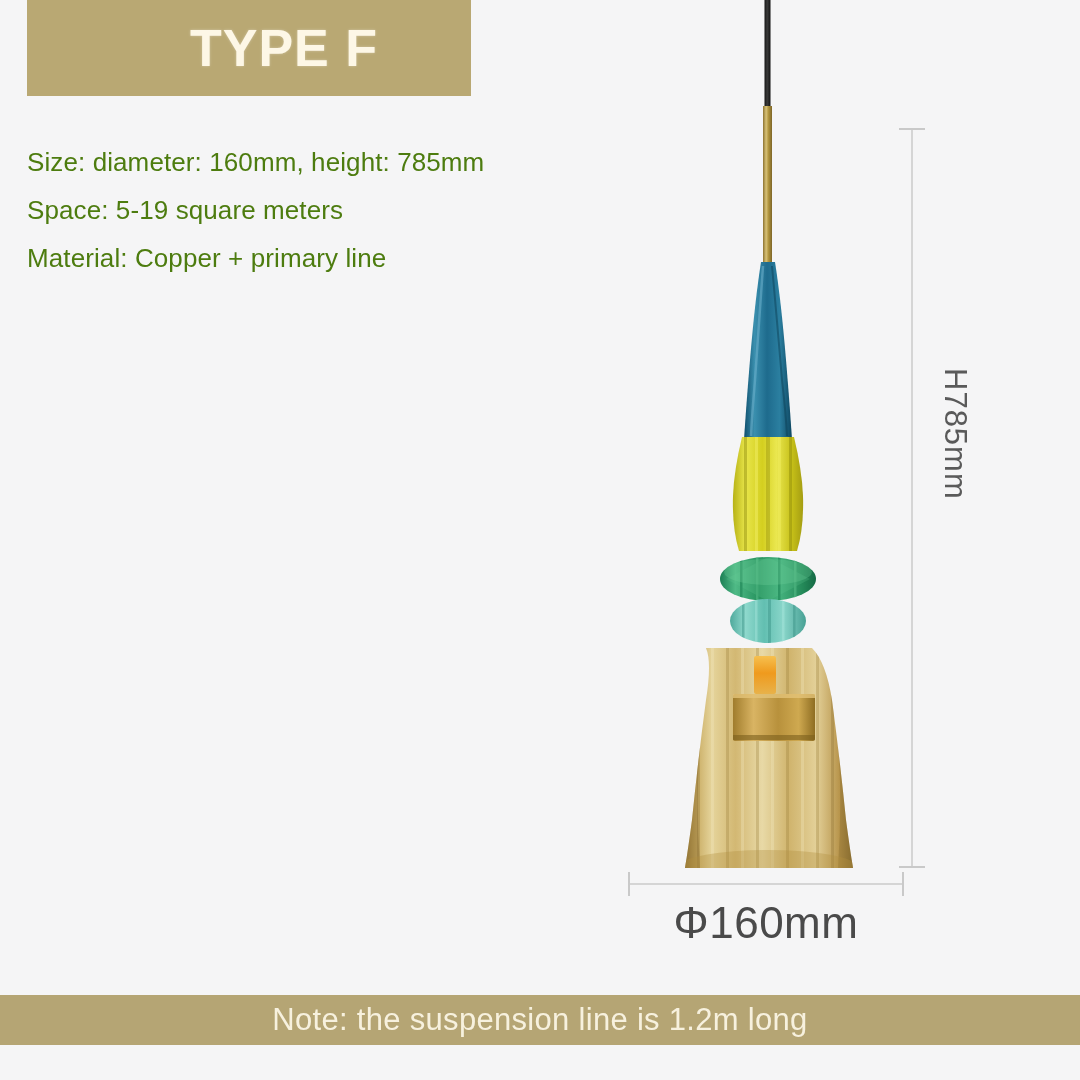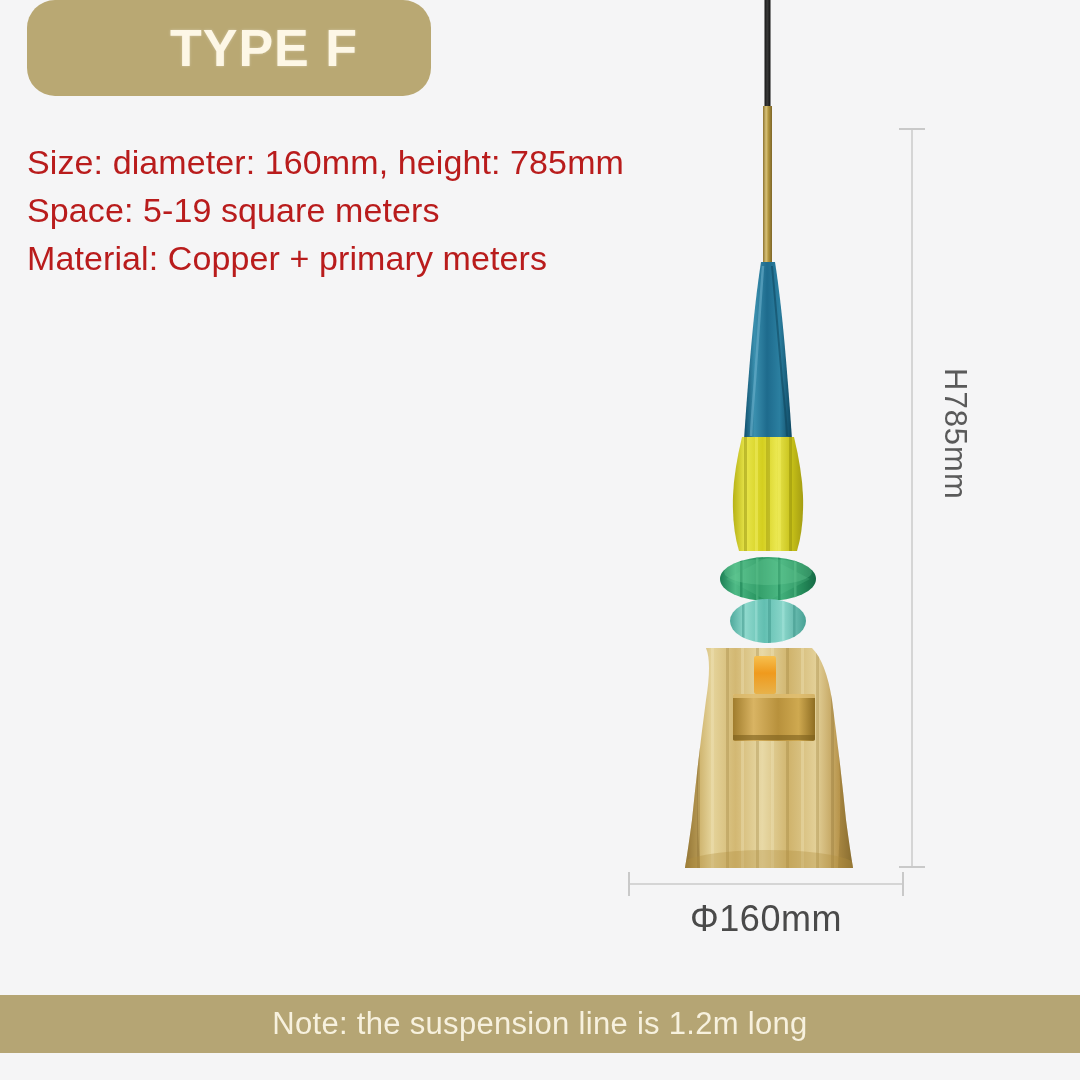--- a/index.html
+++ b/index.html
@@ -15,49 +15,48 @@
     overflow: hidden;
     font-family: "Liberation Sans", sans-serif;
     -webkit-font-smoothing: antialiased;
   }
 
   
   #type-badge {
     position: absolute;
     left: 27px;
     top: 0px;
-    width: 404px;
+    width: 444px;
     height: 96px;
     background: #b9a873;
     display: flex;
     align-items: center;
     justify-content: center;
     box-sizing: border-box;
     padding-left: 70px;
-    border-radius: 28px;
   }
   #type-badge-label {
     color: #fdf7e6;
     font-size: 52px;
     font-weight: bold;
     letter-spacing: 1px;
     line-height: 1;
     text-shadow: 0 0 3px rgba(255,255,255,0.35);
   }
 
   
   #spec-list {
     position: absolute;
     left: 27px;
     top: 138px;
     width: 760px;
   }
   .spec-line {
-    color: #b91c1c;
-    font-size: 34px;
+    color: #4d7c0f;
+    font-size: 26px;
     line-height: 48px;
     white-space: nowrap;
     letter-spacing: 0.1px;
   }
 
   
   #lamp {
     position: absolute;
     left: 0;
     top: 0;
@@ -119,32 +118,32 @@
   #dim-dia-tick-left { left: 628px; }
   #dim-dia-tick-right { left: 902px; }
 
   #dim-dia-label {
     position: absolute;
     left: 628px;
     top: 898px;
     width: 276px;
     text-align: center;
     color: #4a4a4a;
-    font-size: 36px;
+    font-size: 44px;
     letter-spacing: 0.5px;
     white-space: nowrap;
   }
 
   
   #note-bar {
     position: absolute;
     left: 0;
     top: 995px;
     width: 1080px;
-    height: 58px;
+    height: 50px;
     background: #b5a574;
     display: flex;
     align-items: center;
     justify-content: center;
   }
   #note-bar-label {
     color: #f7f1de;
     font-size: 31px;
     letter-spacing: 0.3px;
     white-space: nowrap;
@@ -155,21 +154,21 @@
 
 <div id="page">
 
   <div id="type-badge">
     <span id="type-badge-label">TYPE F</span>
   </div>
 
   <div id="spec-list">
     <div class="spec-line">Size: diameter: 160mm, height: 785mm</div>
     <div class="spec-line">Space: 5-19 square meters</div>
-    <div class="spec-line">Material: Copper + primary meters</div>
+    <div class="spec-line">Material: Copper + primary line</div>
   </div>
 
   <svg id="lamp" viewBox="0 0 1080 1080" xmlns="http://www.w3.org/2000/svg">
     <defs>
       <linearGradient id="gradRod" x1="0" y1="0" x2="1" y2="0">
         <stop offset="0%" stop-color="#8d7330"></stop>
         <stop offset="35%" stop-color="#d8c278"></stop>
         <stop offset="60%" stop-color="#b2963f"></stop>
         <stop offset="100%" stop-color="#7e6628"></stop>
       </linearGradient>

